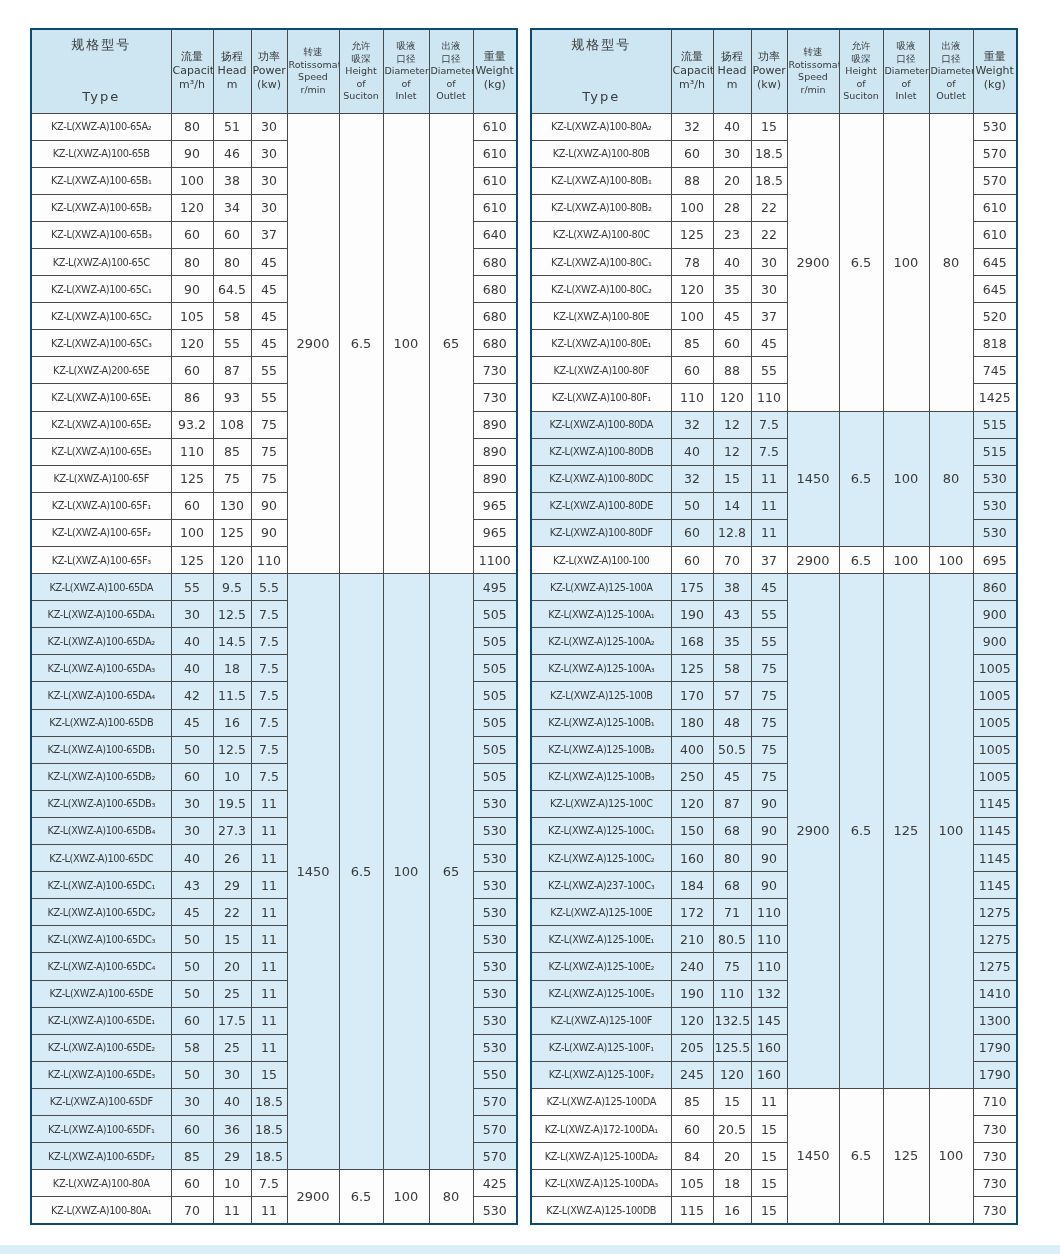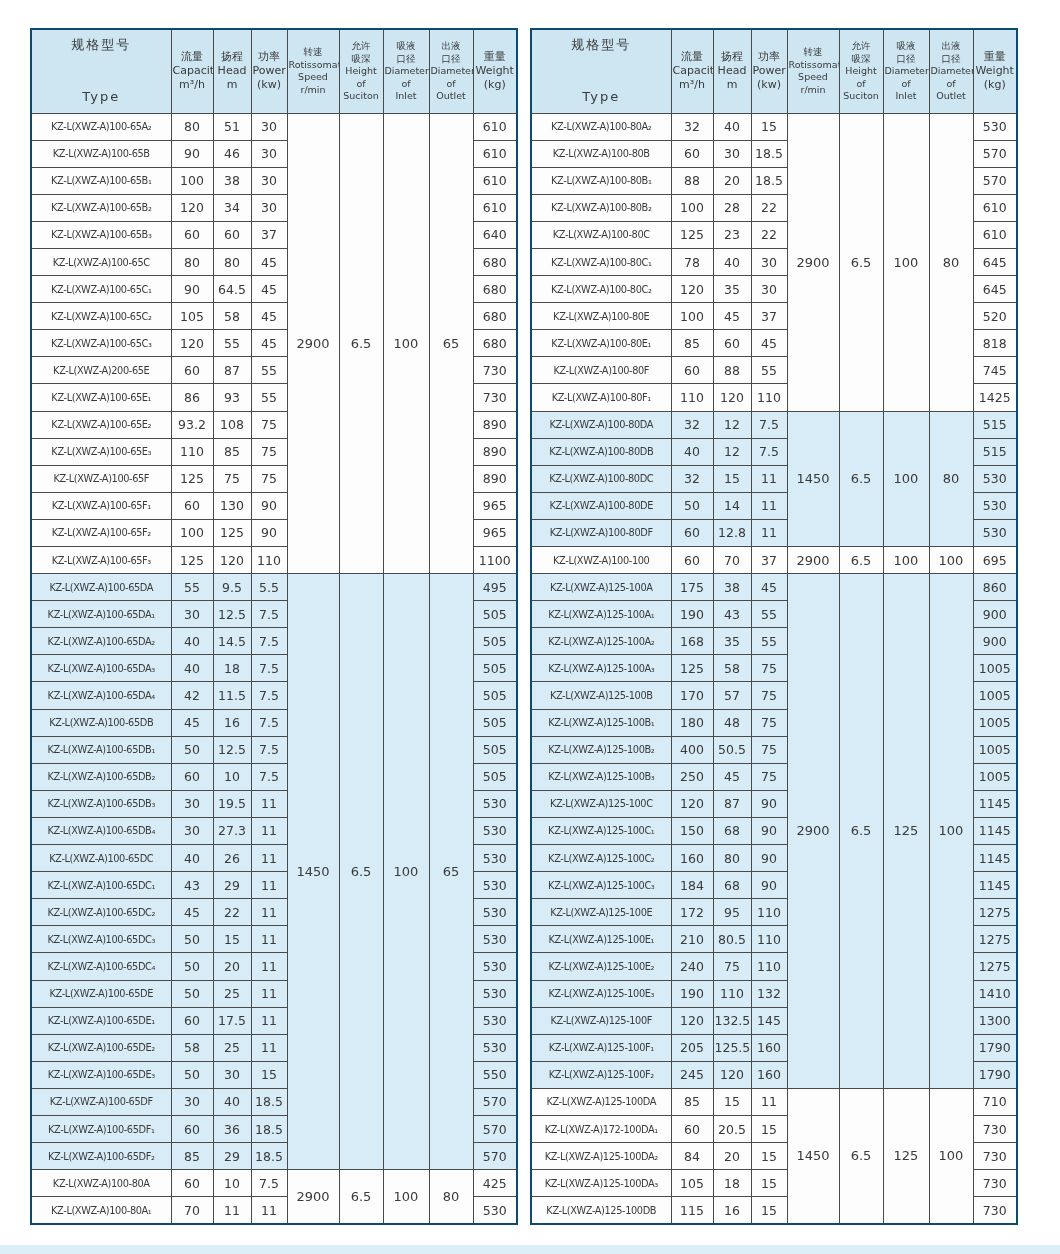--- a/index.html
+++ b/index.html
@@ -674,30 +674,30 @@
             <td class="num-cell">1145</td>
           </tr>
           <tr class="shade-blue">
             <td class="type-cell">KZ-L(XWZ-A)125-100C₂</td>
             <td class="num-cell">160</td>
             <td class="num-cell">80</td>
             <td class="num-cell">90</td>
             <td class="num-cell">1145</td>
           </tr>
           <tr class="shade-blue">
-            <td class="type-cell">KZ-L(XWZ-A)125-100C₃</td>
+            <td class="type-cell">KZ-L(XWZ-A)237-100C₃</td>
             <td class="num-cell">184</td>
             <td class="num-cell">68</td>
             <td class="num-cell">90</td>
             <td class="num-cell">1145</td>
           </tr>
           <tr class="shade-blue">
             <td class="type-cell">KZ-L(XWZ-A)125-100E</td>
             <td class="num-cell">172</td>
-            <td class="num-cell">95</td>
+            <td class="num-cell">71</td>
             <td class="num-cell">110</td>
             <td class="num-cell">1275</td>
           </tr>
           <tr class="shade-blue">
             <td class="type-cell">KZ-L(XWZ-A)125-100E₁</td>
             <td class="num-cell">210</td>
             <td class="num-cell">80.5</td>
             <td class="num-cell">110</td>
             <td class="num-cell">1275</td>
           </tr>

